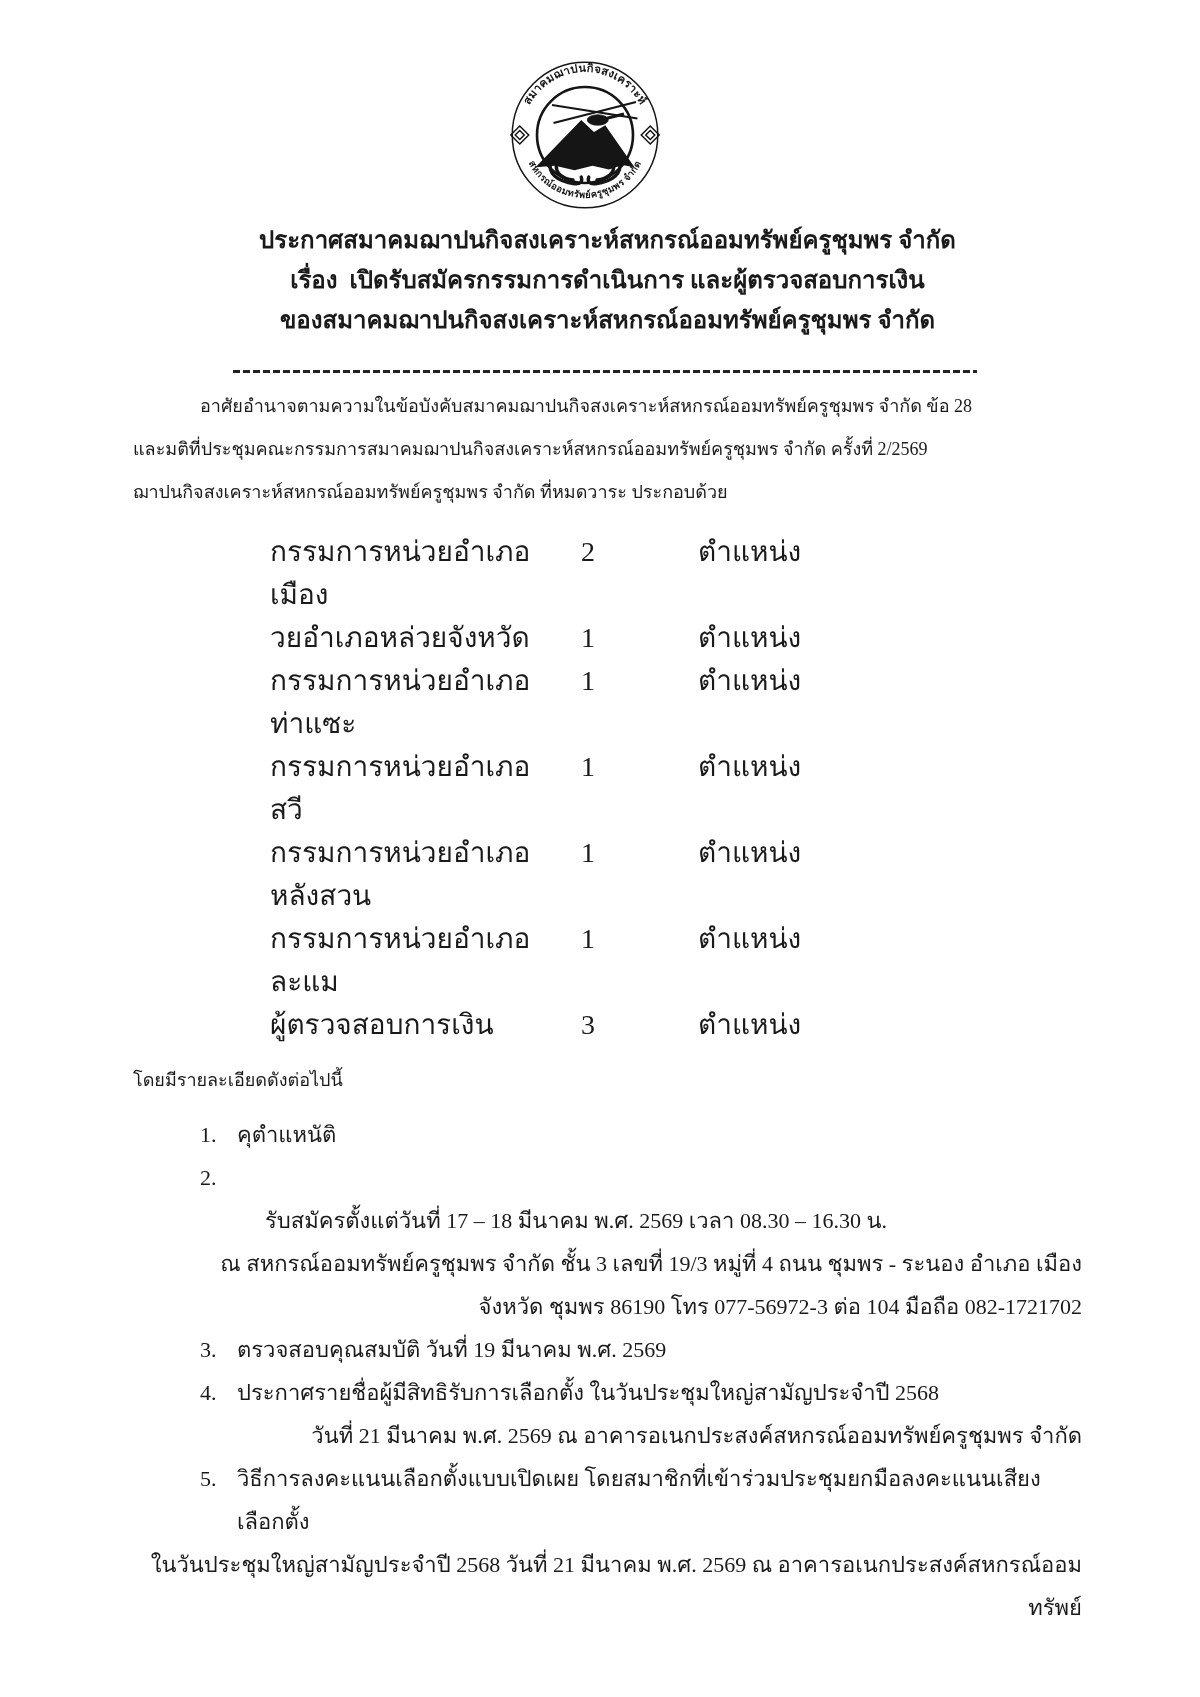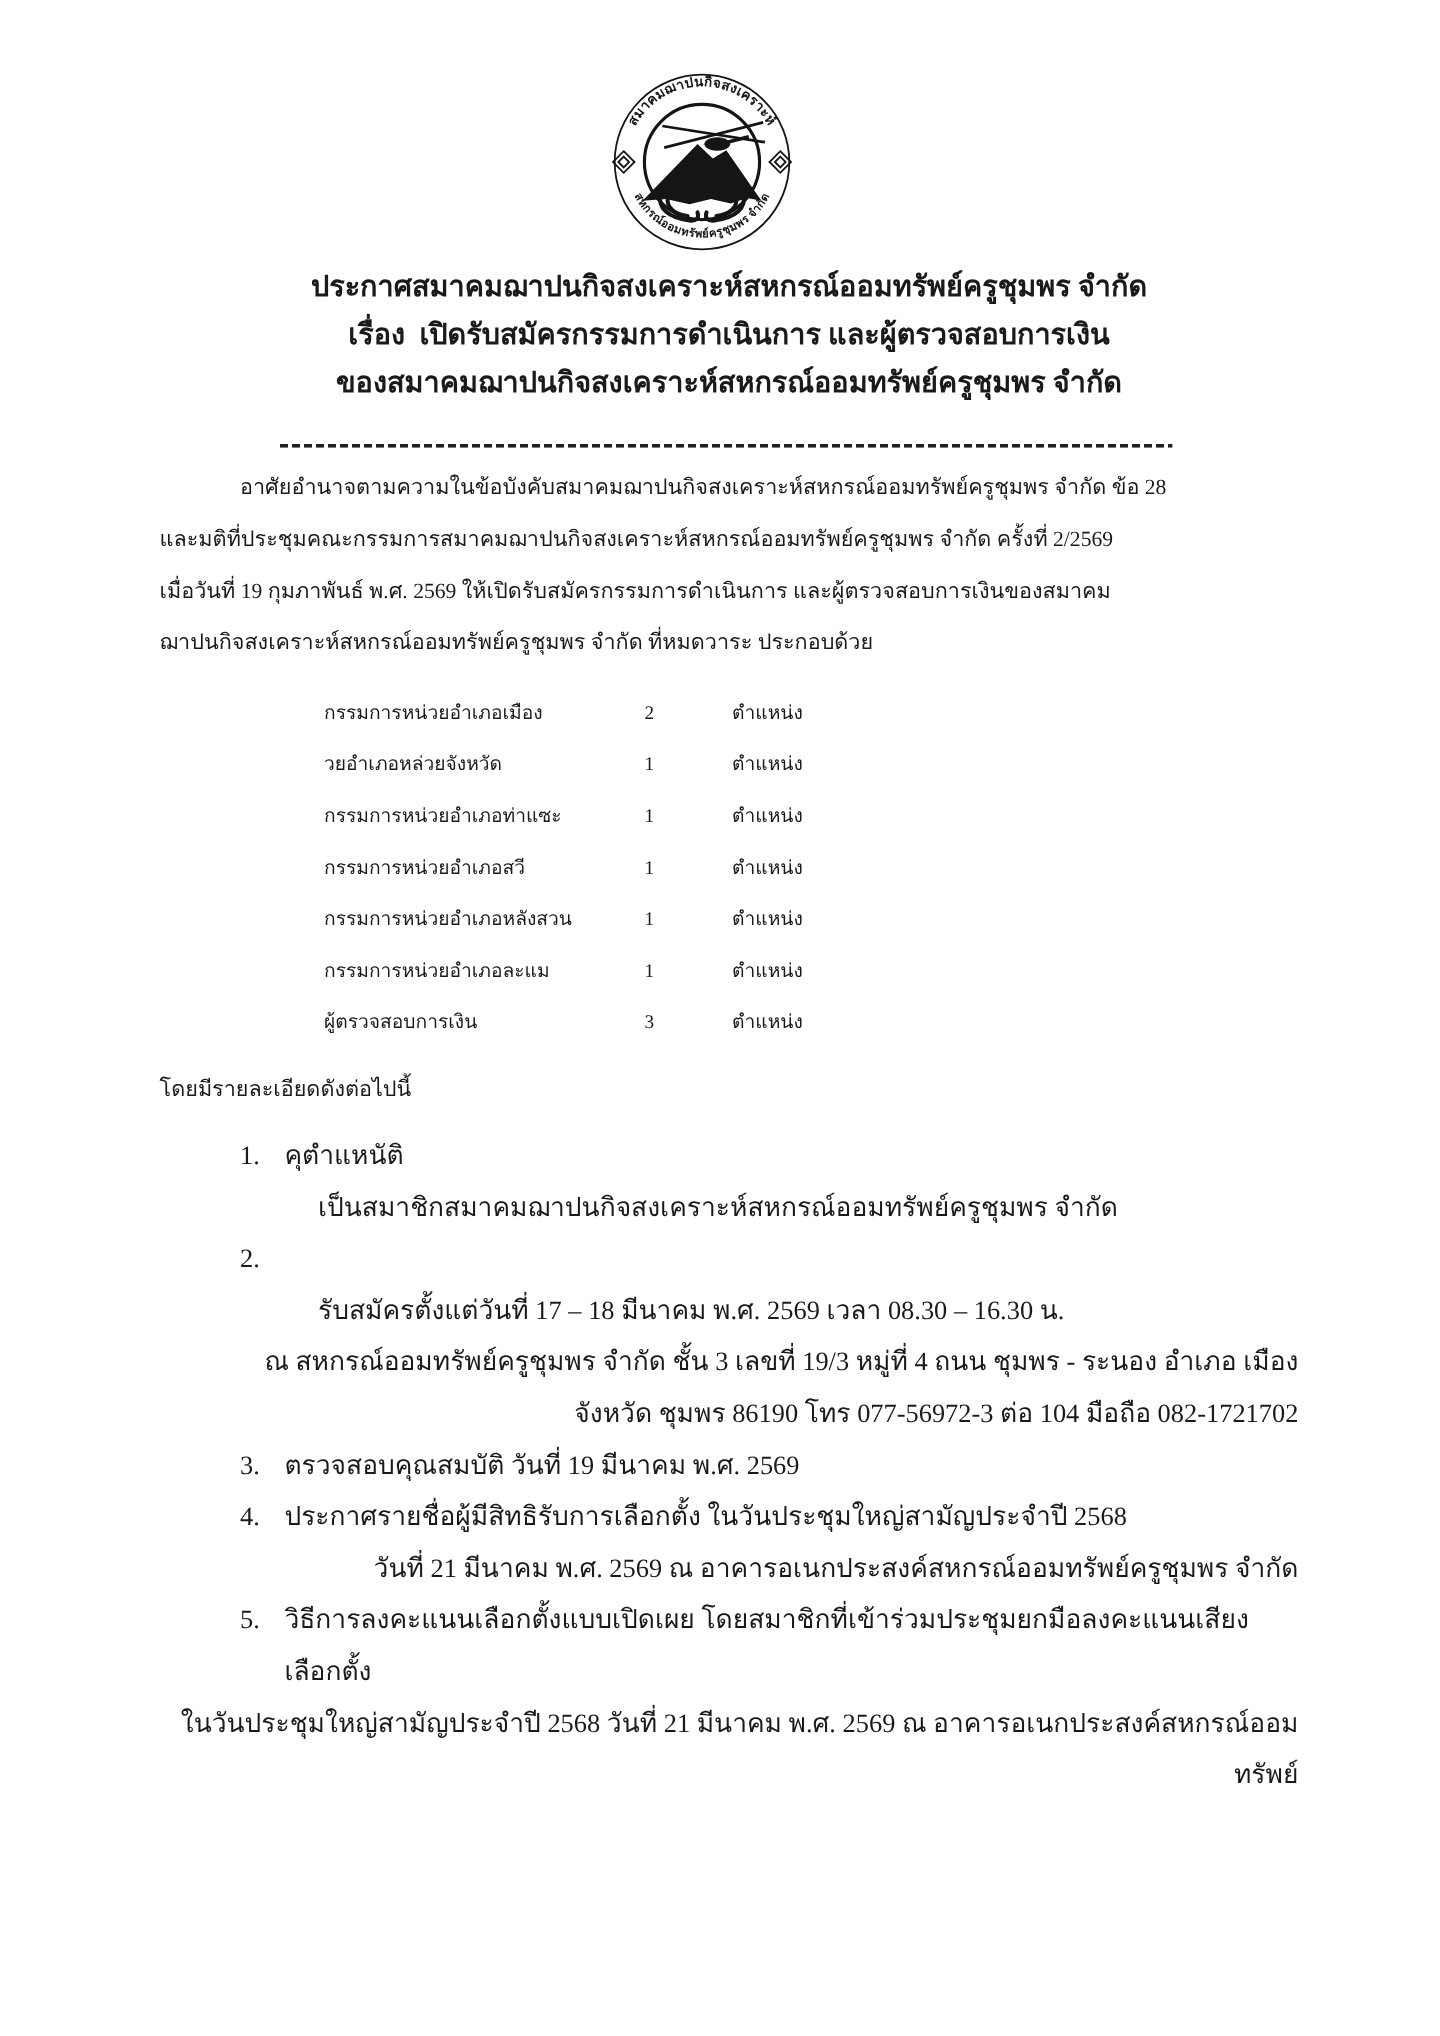--- a/index.html
+++ b/index.html
@@ -44,22 +44,23 @@
   
   .body-text { font-size: 18px; line-height: 43px; }
   .intro { margin-top: 12px; }
   .intro .first { padding-left: 67px; }
 
   
   .positions { margin-top: 16px; margin-left: 137px; }
   .pos-row {
     display: grid;
     grid-template-columns: 267px 73px auto;
-    font-size: 16px;
+    font-size: 28px;
     line-height: 43px;
+    gap: 44px;
   }
 
   .details-heading { margin-top: 14px; font-family: Liberation Mono, monospace; }
 
   
   .items { margin-top: 10px; }
   .line { font-size: 22px; line-height: 43px; }
   .line.num { padding-left: 67px; display: flex; }
   .line.num .no { width: 37px; flex: 0 0 37px; }
   .line.sub { padding-left: 132px; }
@@ -122,21 +123,20 @@
       <div class="title-line">ประกาศสมาคมฌาปนกิจสงเคราะห์สหกรณ์ออมทรัพย์ครูชุมพร จำกัด</div>
       <div class="title-line">เรื่อง  เปิดรับสมัครกรรมการดำเนินการ และผู้ตรวจสอบการเงิน</div>
       <div class="title-line">ของสมาคมฌาปนกิจสงเคราะห์สหกรณ์ออมทรัพย์ครูชุมพร จำกัด</div>
     </div>
 
     <div class="rule"></div>
 
     <div class="intro body-text">
       <div class="first">อาศัยอำนาจตามความในข้อบังคับสมาคมฌาปนกิจสงเคราะห์สหกรณ์ออมทรัพย์ครูชุมพร จำกัด ข้อ 28</div>
       <div>และมติที่ประชุมคณะกรรมการสมาคมฌาปนกิจสงเคราะห์สหกรณ์ออมทรัพย์ครูชุมพร จำกัด ครั้งที่ 2/2569</div>
-      <div>เมื่อวันที่ 19 กุมภาพันธ์ พ.ศ. 2569 ให้เปิดรับสมัครกรรมการดำเนินการ และผู้ตรวจสอบการเงินของสมาคม</div>
       <div>ฌาปนกิจสงเคราะห์สหกรณ์ออมทรัพย์ครูชุมพร จำกัด ที่หมดวาระ ประกอบด้วย</div>
     </div>
 
     <div class="positions">
       <div class="pos-row">
         <span>กรรมการหน่วยอำเภอเมือง</span>
         <span>2</span>
         <span>ตำแหน่ง</span>
       </div>
       <div class="pos-row">
@@ -171,21 +171,20 @@
       </div>
     </div>
 
     <div class="details-heading body-text">โดยมีรายละเอียดดังต่อไปนี้</div>
 
     <div class="items">
       <div class="line num">
         <span class="no">1.</span>
         <span>คุตำแหนัติ</span>
       </div>
-      <div class="line sub">เป็นสมาชิกสมาคมฌาปนกิจสงเคราะห์สหกรณ์ออมทรัพย์ครูชุมพร จำกัด</div>
       <div class="line num">
         <span class="no">2.</span>
       </div>
       <div class="line sub">รับสมัครตั้งแต่วันที่ 17 – 18 มีนาคม พ.ศ. 2569 เวลา 08.30 – 16.30 น.</div>
       <div class="line flush">ณ สหกรณ์ออมทรัพย์ครูชุมพร จำกัด ชั้น 3 เลขที่ 19/3  หมู่ที่ 4  ถนน ชุมพร - ระนอง อำเภอ เมือง</div>
       <div class="line flush">จังหวัด ชุมพร 86190 โทร 077-56972-3 ต่อ 104 มือถือ 082-1721702</div>
       <div class="line num">
         <span class="no">3.</span>
         <span>ตรวจสอบคุณสมบัติ วันที่ 19 มีนาคม พ.ศ. 2569</span>
       </div>

